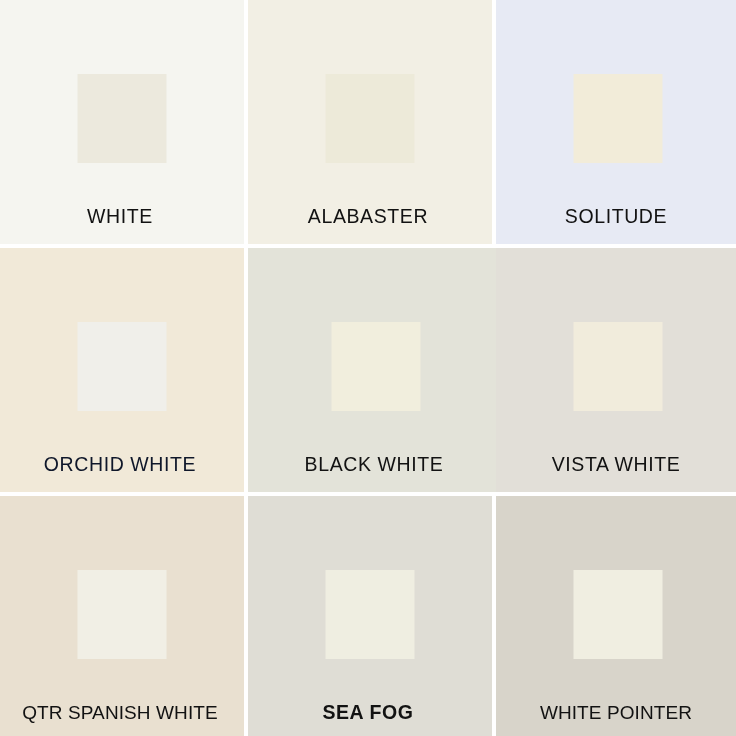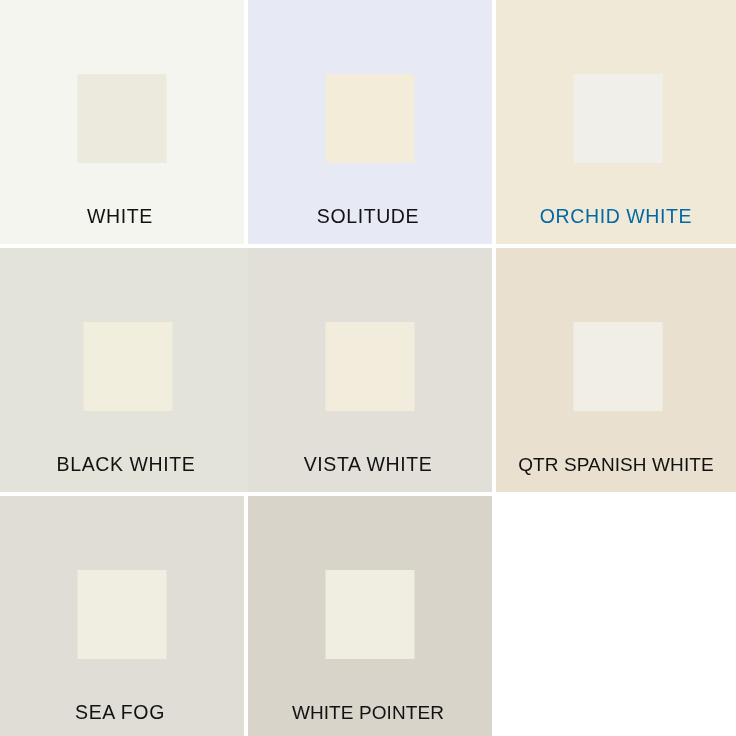--- a/index.html
+++ b/index.html
@@ -67,49 +67,53 @@
 </head>
 <body style="background-color: rgb(255, 255, 255);">
 
 <div id="swatch-grid" style="background-color: rgb(255, 255, 255);">
 
   <div class="swatch-cell" style="background-color: rgb(245, 245, 240);">
     <div class="swatch-sample" style="background-color: rgb(236, 233, 221);"></div>
     <div class="swatch-label" style="color: rgb(18, 18, 18);">WHITE</div>
   </div>
 
+  <div class="swatch-cell" style="background-color: rgb(242, 239, 228);">
+    <div class="swatch-sample" style="background-color: rgb(237, 234, 217);"></div>
+    <div class="swatch-label" style="color: rgb(18, 18, 18);">ALABASTER</div>
+  </div>
 
   <div class="swatch-cell" style="background-color: rgb(231, 234, 244);">
     <div class="swatch-sample" style="background-color: rgb(242, 236, 217);"></div>
     <div class="swatch-label" style="color: rgb(18, 18, 18);">SOLITUDE</div>
   </div>
 
   <div class="swatch-cell" style="background-color: rgb(241, 233, 216);">
     <div class="swatch-sample" style="background-color: rgb(240, 239, 234);"></div>
-    <div class="swatch-label" style="color: #0369a1;">ORCHID WHITE</div>
+    <div class="swatch-label" style="color: #0f172a;">ORCHID WHITE</div>
   </div>
 
   <div class="swatch-cell" style="background-color: rgb(227, 227, 217); padding-left: 12px;">
     <div class="swatch-sample" style="background-color: rgb(241, 238, 221);"></div>
     <div class="swatch-label" style="color: rgb(18, 18, 18);">BLACK WHITE</div>
   </div>
 
   <div class="swatch-cell" style="background-color: rgb(226, 223, 216);">
     <div class="swatch-sample" style="background-color: rgb(241, 236, 220);"></div>
     <div class="swatch-label" style="color: rgb(18, 18, 18);">VISTA WHITE</div>
   </div>
 
   <div class="swatch-cell" style="background-color: rgb(233, 224, 208);">
     <div class="swatch-sample" style="background-color: rgb(241, 239, 229);"></div>
     <div class="swatch-label tight" style="color: rgb(18, 18, 18);">QTR SPANISH WHITE</div>
   </div>
 
   <div class="swatch-cell" style="background-color: rgb(223, 221, 213);">
     <div class="swatch-sample" style="background-color: rgb(239, 238, 225);"></div>
-    <div class="swatch-label" style="color: rgb(18, 18, 18);">SEA FOG</div>
+    <div class="swatch-label" style="color: rgb(18, 18, 18); font-weight: bold;">SEA FOG</div>
   </div>
 
   <div class="swatch-cell" style="background-color: rgb(216, 212, 202);">
     <div class="swatch-sample" style="background-color: rgb(240, 238, 225);"></div>
     <div class="swatch-label tight" style="color: rgb(18, 18, 18);">WHITE POINTER</div>
   </div>
 
 </div>
 
 </body></html>

